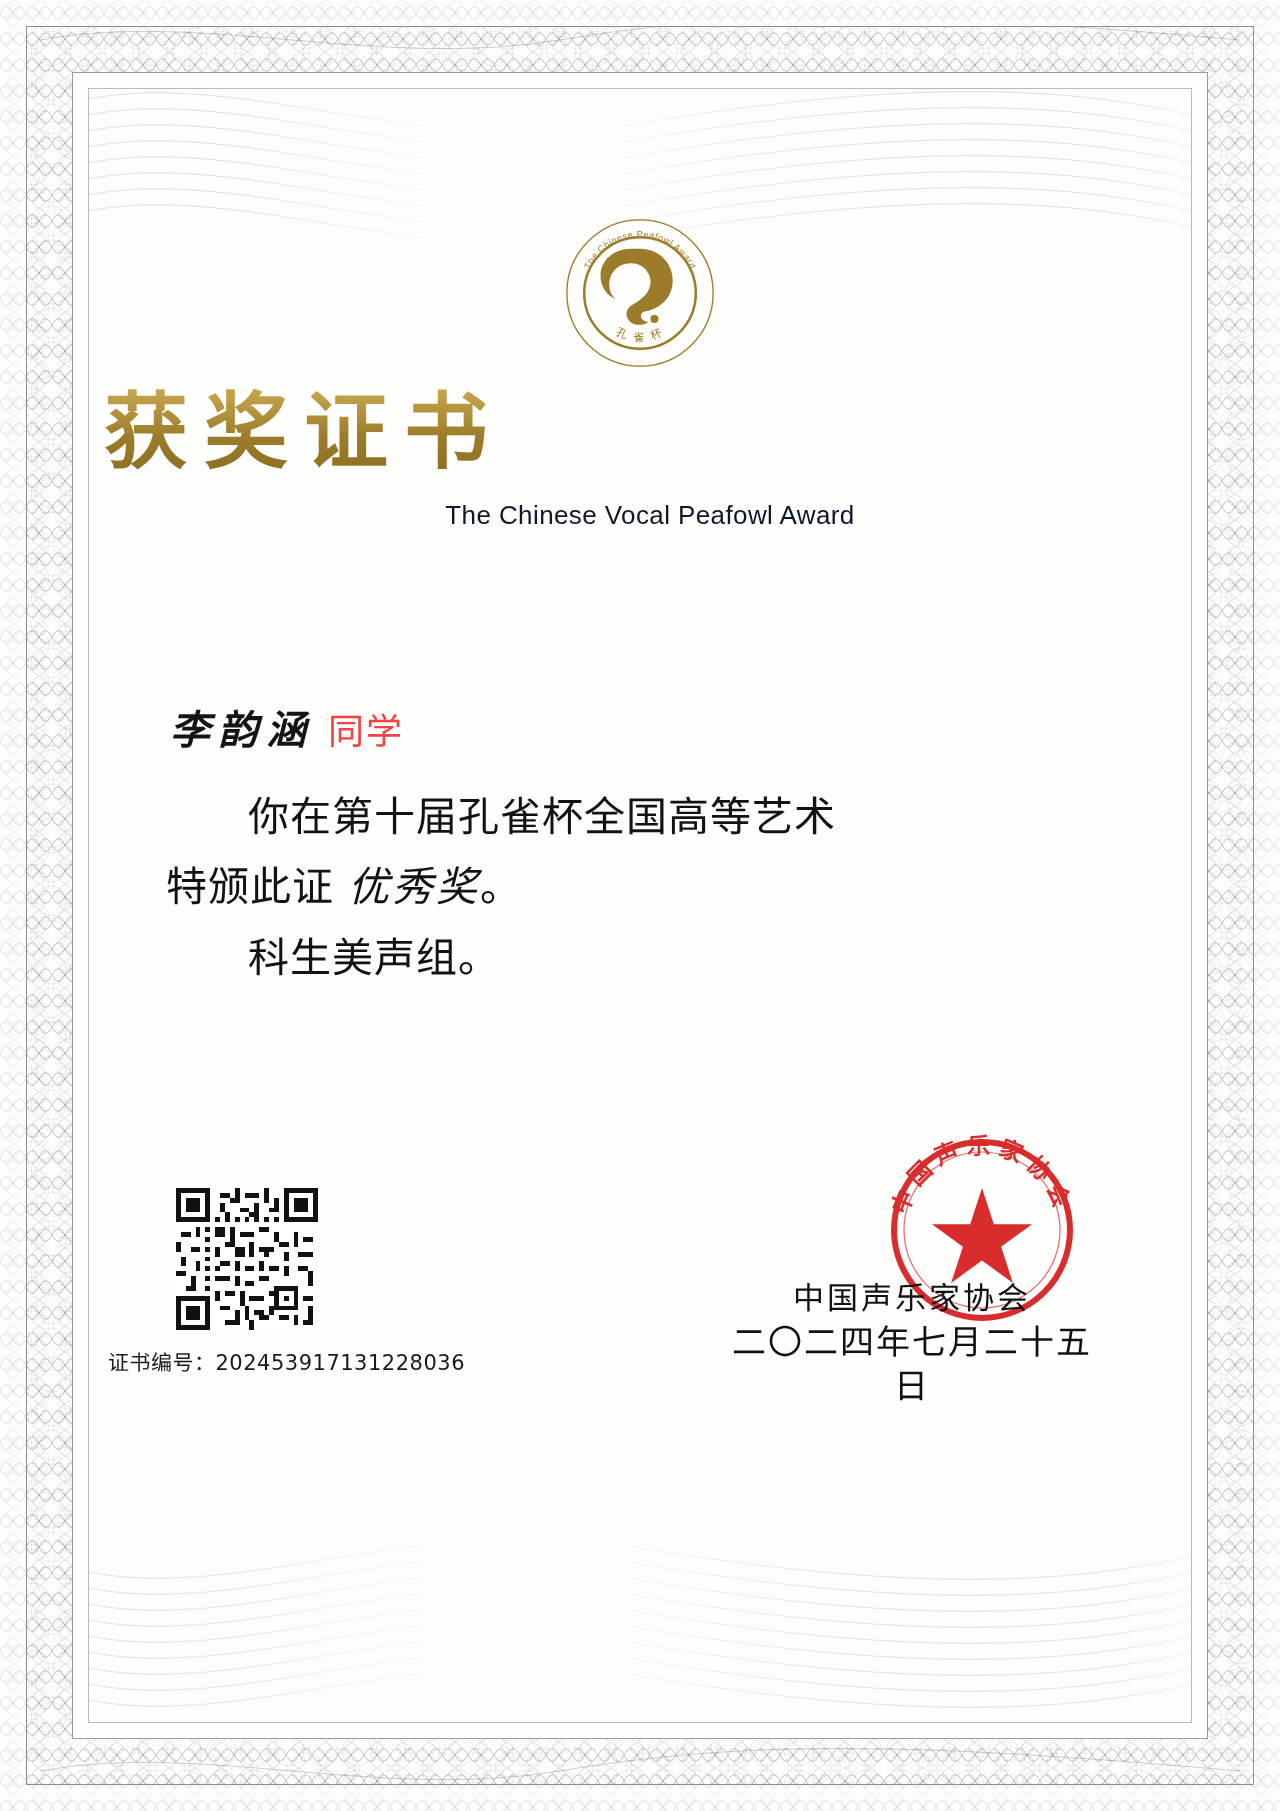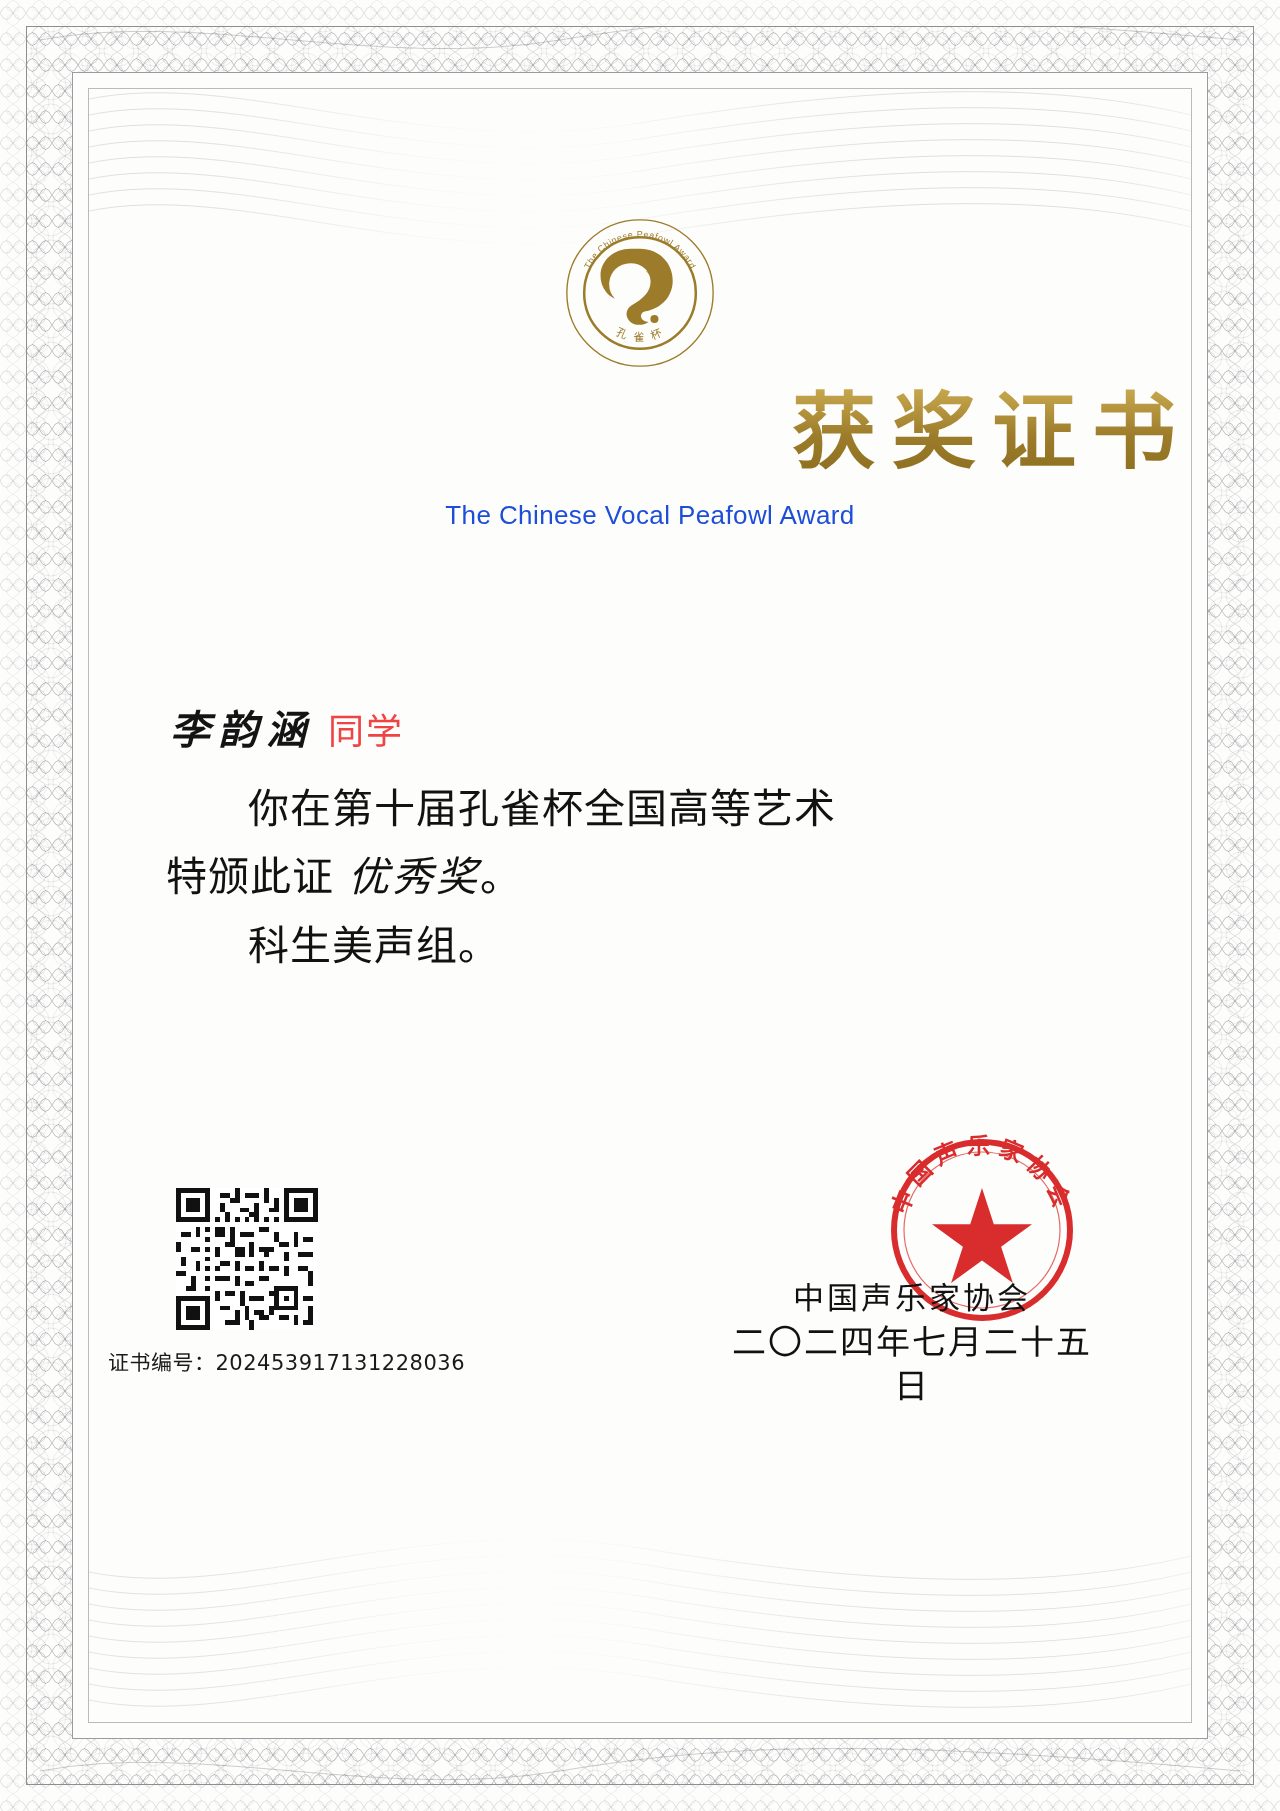--- a/index.html
+++ b/index.html
@@ -83,21 +83,21 @@
     width: 154px;
     height: 154px;
   }
 
   
   .title-cn {
     position: absolute;
     left: 0;
     right: 0;
     top: 300px;
-    text-align: right;
+    text-align: left;
     font-family: "DejaVu Serif", "Liberation Serif", serif;
     font-weight: bold;
     font-size: 84px;
     letter-spacing: 16px;
     text-indent: 16px;
     color: #a8883a;
     background: linear-gradient(180deg, #c8a84e 0%, #9c7c2a 55%, #8d6f20 100%);
     -webkit-background-clip: text;
     background-clip: text;
     -webkit-text-fill-color: transparent;
@@ -105,21 +105,21 @@
   }
   .title-en {
     position: absolute;
     left: 0;
     right: 0;
     top: 412px;
     text-align: center;
     font-family: "Liberation Sans", sans-serif;
     font-size: 26px;
     letter-spacing: 0.4px;
-    color: #1d4ed8;
+    color: #0f172a;
     margin-left: 20px;
   }
 
   
   .recipient-line {
     position: absolute;
     left: 82px;
     top: 610px;
     display: flex;
     align-items: baseline;
@@ -145,21 +145,21 @@
     left: 78px;
     right: 74px;
     top: 690px;
     font-family: "DejaVu Serif", "Liberation Serif", serif;
     font-size: 41px;
     line-height: 1.52;
     color: #121212;
     letter-spacing: 1px;
   }
   .body-text p {
-    margin: 0 0 6px 0;
+    margin: 8px 0 6px 0;
     text-align: justify;
   }
   .indent {
     text-indent: 82px;
   }
   .award-name {
     font-style: italic;
     font-weight: normal;
     letter-spacing: 3px;
   }

